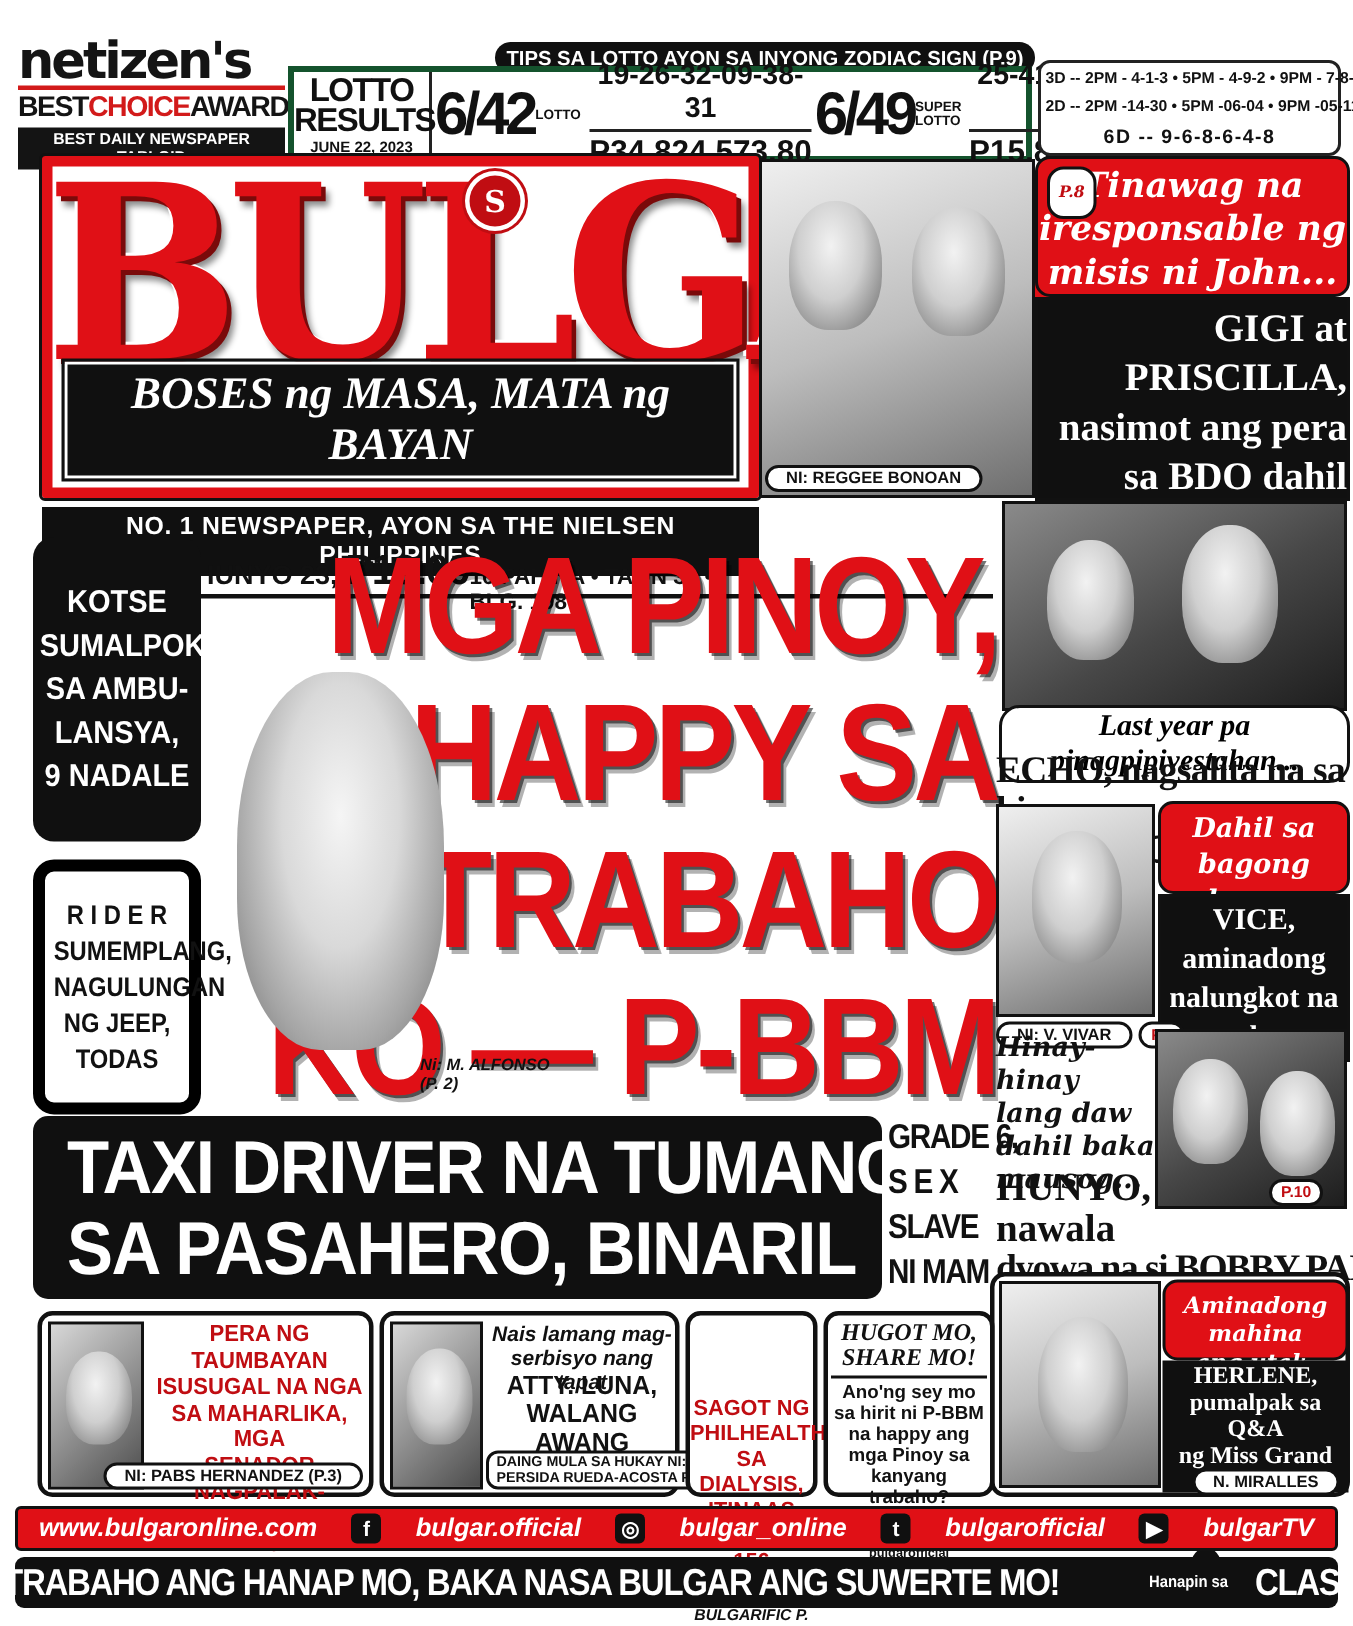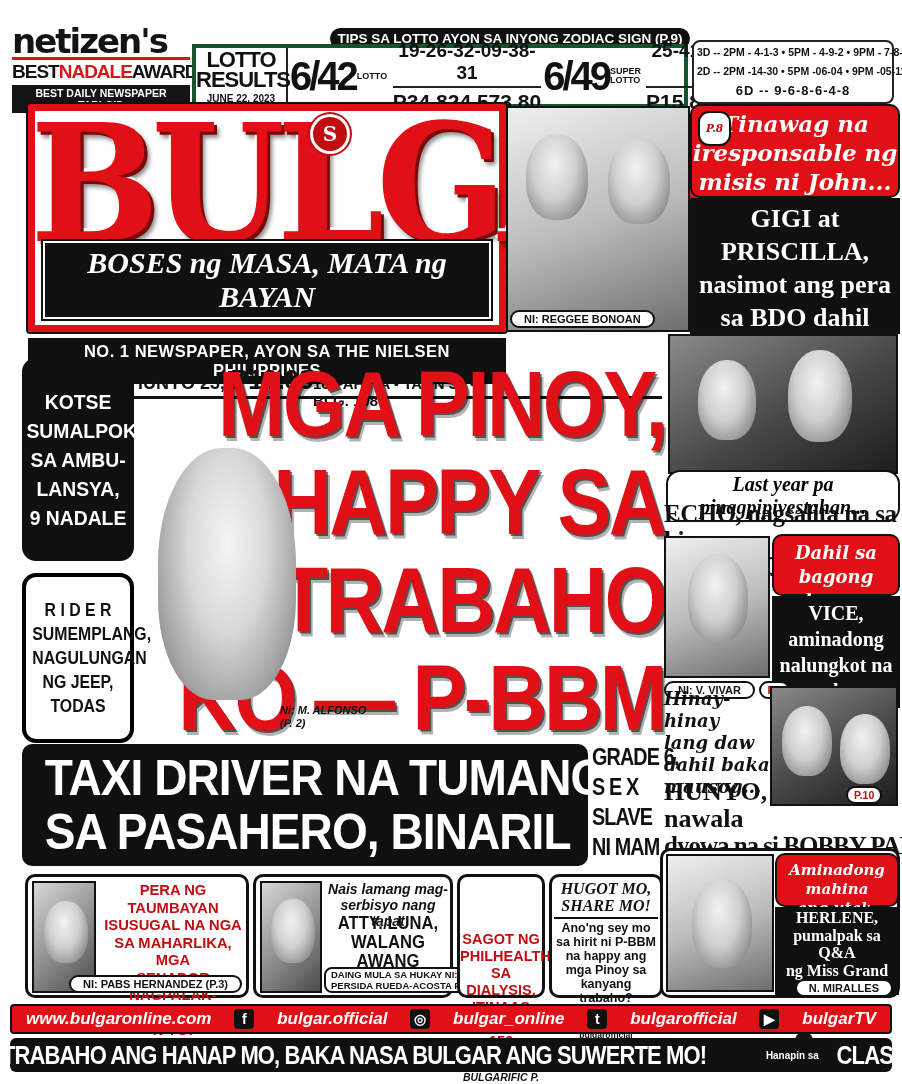--- a/index.html
+++ b/index.html
@@ -65,29 +65,29 @@
                   font-weight:bold; color:#c00d12; padding:1px 6px; }
 
   
   .kicker-red { background:#e01016; border:2px solid #111; border-radius:10px; color:#fff;
                 font-family:"DejaVu Serif", serif; font-style:italic; font-weight:bold; text-align:center; }
   .blackbox { background:#101010; color:#fff; font-family:"Liberation Serif", serif; font-weight:bold; }
   .serif-head { font-family:"Liberation Serif", serif; font-weight:bold; color:#111; }
 
   .gigi-kicker { left:690px; top:104px; width:210px; height:94px; font-size:23px; line-height:29px; padding-top:3px; }
   .gigi-p8 { position:absolute; left:6px; top:5px; }
-  .gigi-head { left:690px; top:198px; width:210px; height:136px; font-size:26px; line-height:33px; text-align:center; padding-top:2px; border:2px solid #111;}
+  .gigi-head { left:690px; top:198px; width:210px; height:136px; font-size:26px; line-height:33px; text-align:right; padding-top:2px; border:2px solid #111;}
   .photo-women { left:506px; top:106px; width:184px; height:226px; }
   .credit-reggee { left:510px; top:310px; }
 
   
   .kotse-box { left:22px; top:358px; width:112px; height:203px; background:#101010; border-radius:14px; color:#fff;
                text-align:center; font-weight:bold; display:flex; flex-direction:column; justify-content:center; gap:5px; }
   .kotse-box div { font-size:21px; letter-spacing:0px; transform:scaleX(0.92); }
-  .rider-box { left:22px; top:573px; width:112px; height:170px; background:#fff; border:4px solid #000000; border-radius:14px;
+  .rider-box { left:22px; top:573px; width:112px; height:170px; background:#fff; border:8px solid #000000; border-radius:14px;
                color:#111; text-align:center; font-weight:bold; display:flex; flex-direction:column; justify-content:center; gap:3px; }
   .rider-box div { font-size:18px; transform:scaleX(0.88); white-space:nowrap; }
 
   
   .main-line { position:absolute; right:237px; color:#e01016; font-weight:bold; white-space:nowrap;
                font-size:92px; line-height:92px; letter-spacing:-3px; transform:scaleX(0.88); transform-origin:right top;
                text-shadow:4px 5px 0 rgba(0,0,0,.30), 2px 2px 0 rgba(0,0,0,.55); }
   .photo-bbm { left:158px; top:448px; width:138px; height:252px; border:none; border-radius:46% 46% 40% 40%;
                background:radial-gradient(ellipse at 50% 38%, #f5f5f5 0%, #d9d9d9 40%, #a5a5a5 72%, #6f6f6f 100%); }
   .credit-alfonso { left:280px; top:704px; width:130px; text-align:left; font-size:11px; font-weight:bold; font-style:italic; color:#111; line-height:13px; }
@@ -164,21 +164,21 @@
 </style>
 </head>
 <body>
 
 <div id="page">
 
   <div class="abs brand-logo">
     <div class="brand-name"><span>netizen's</span></div>
     <div class="brand-rule"></div>
     <div class="brand-choice">
-      <span>BEST</span><span class="red">NADALE</span><span>AWARDS</span>
+      <span>BEST</span><span class="red">CHOICE</span><span>AWARDS</span>
     </div>
     <div class="brand-bar">BEST DAILY NEWSPAPER TABLOID</div>
   </div>
 
   <div class="abs tips-pill">TIPS SA LOTTO AYON SA INYONG ZODIAC SIGN (P.9)</div>
 
   <div class="abs lotto-box">
     <div class="lotto-results">
       <div class="big">LOTTO</div>
       <div class="big">RESULTS</div>

